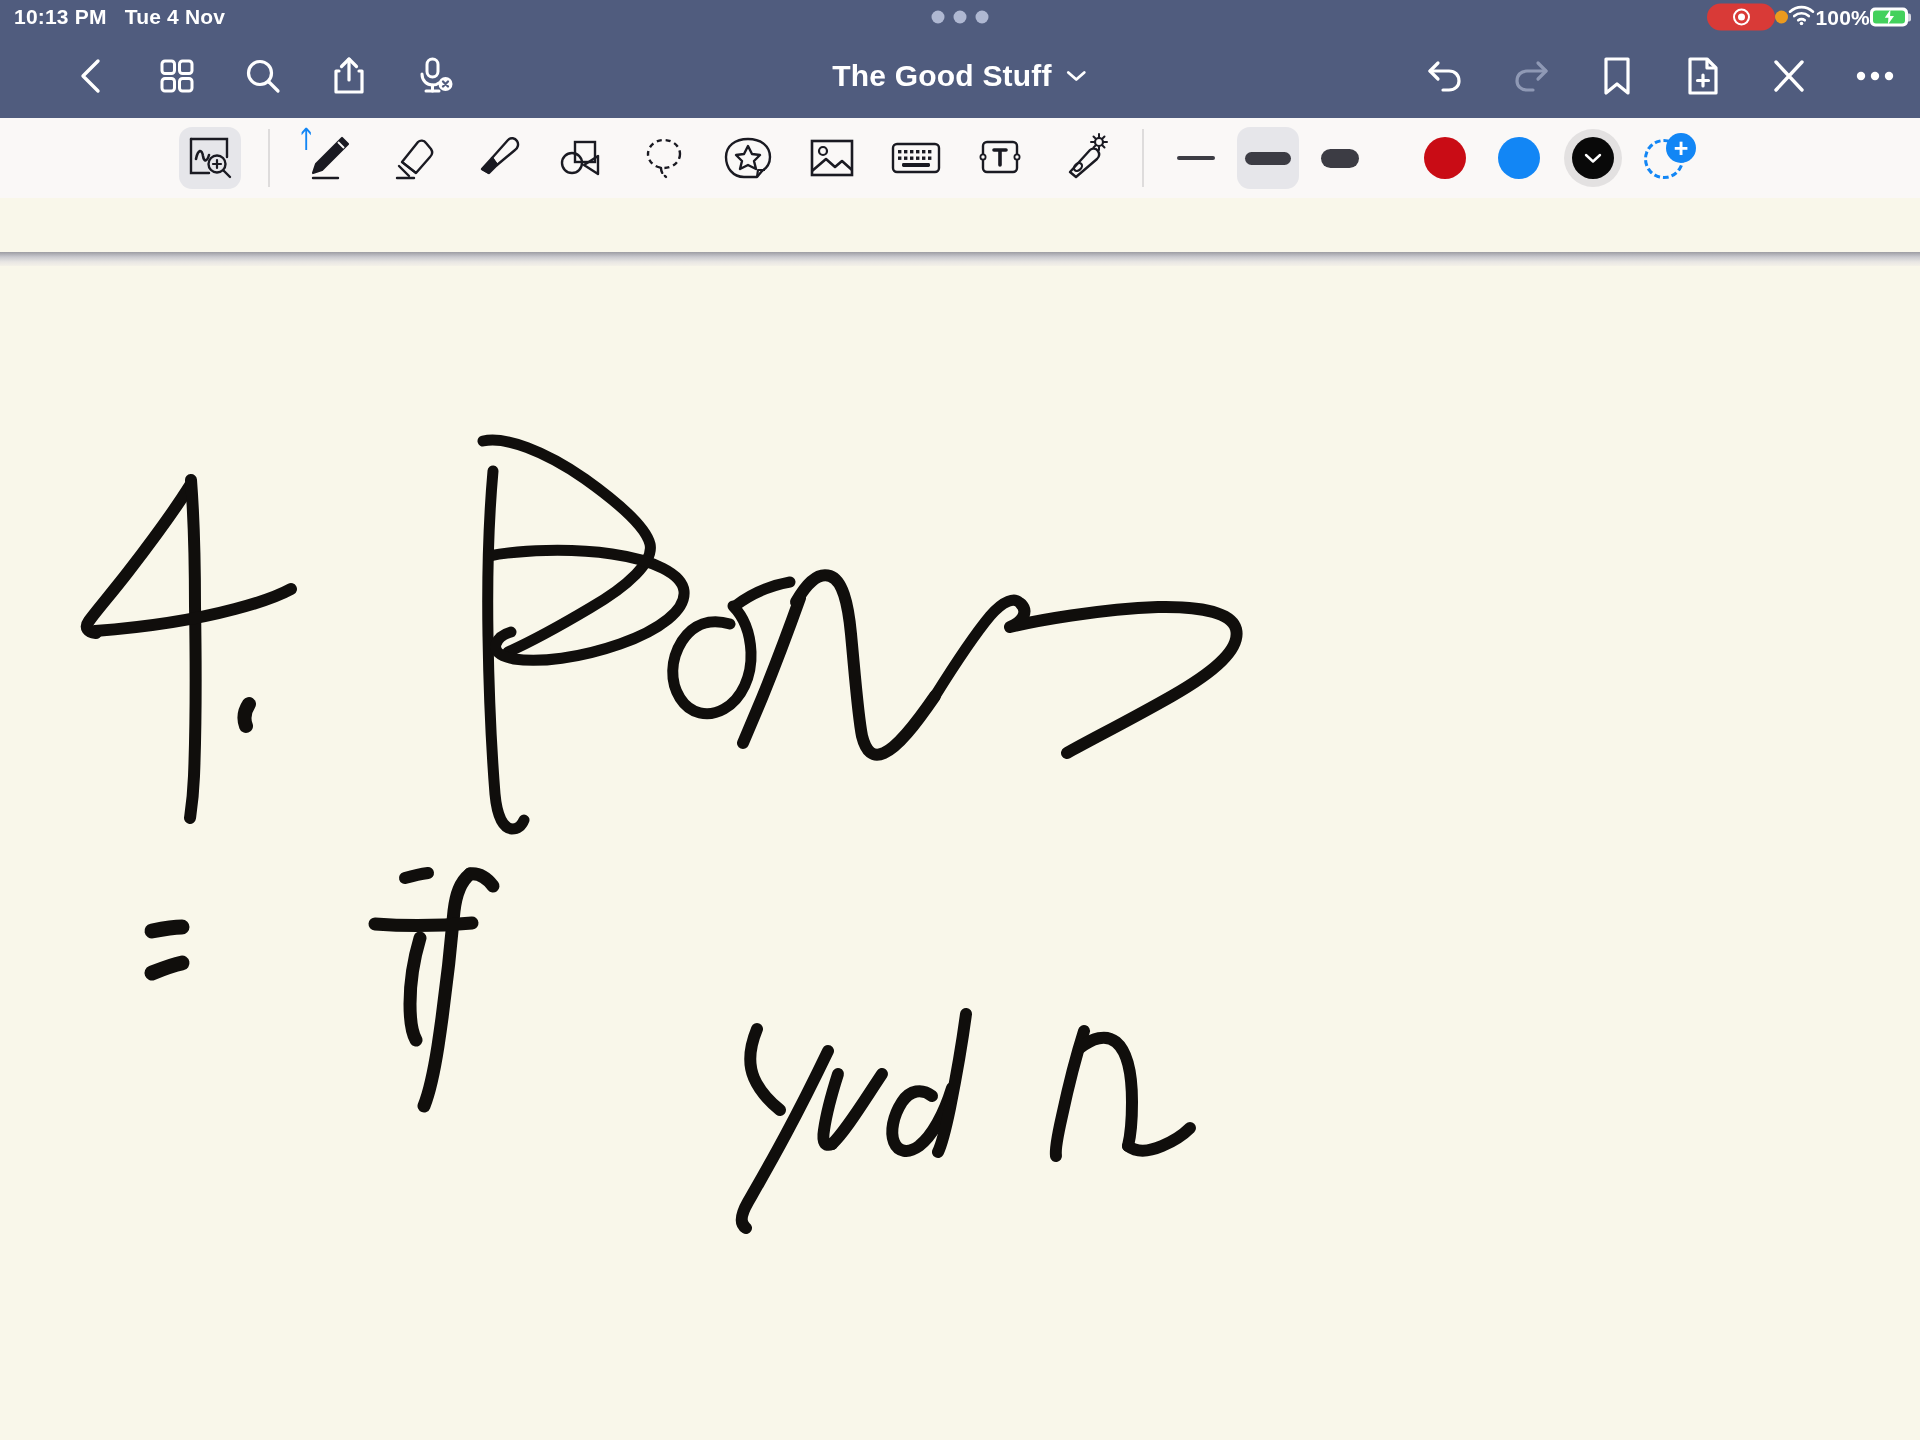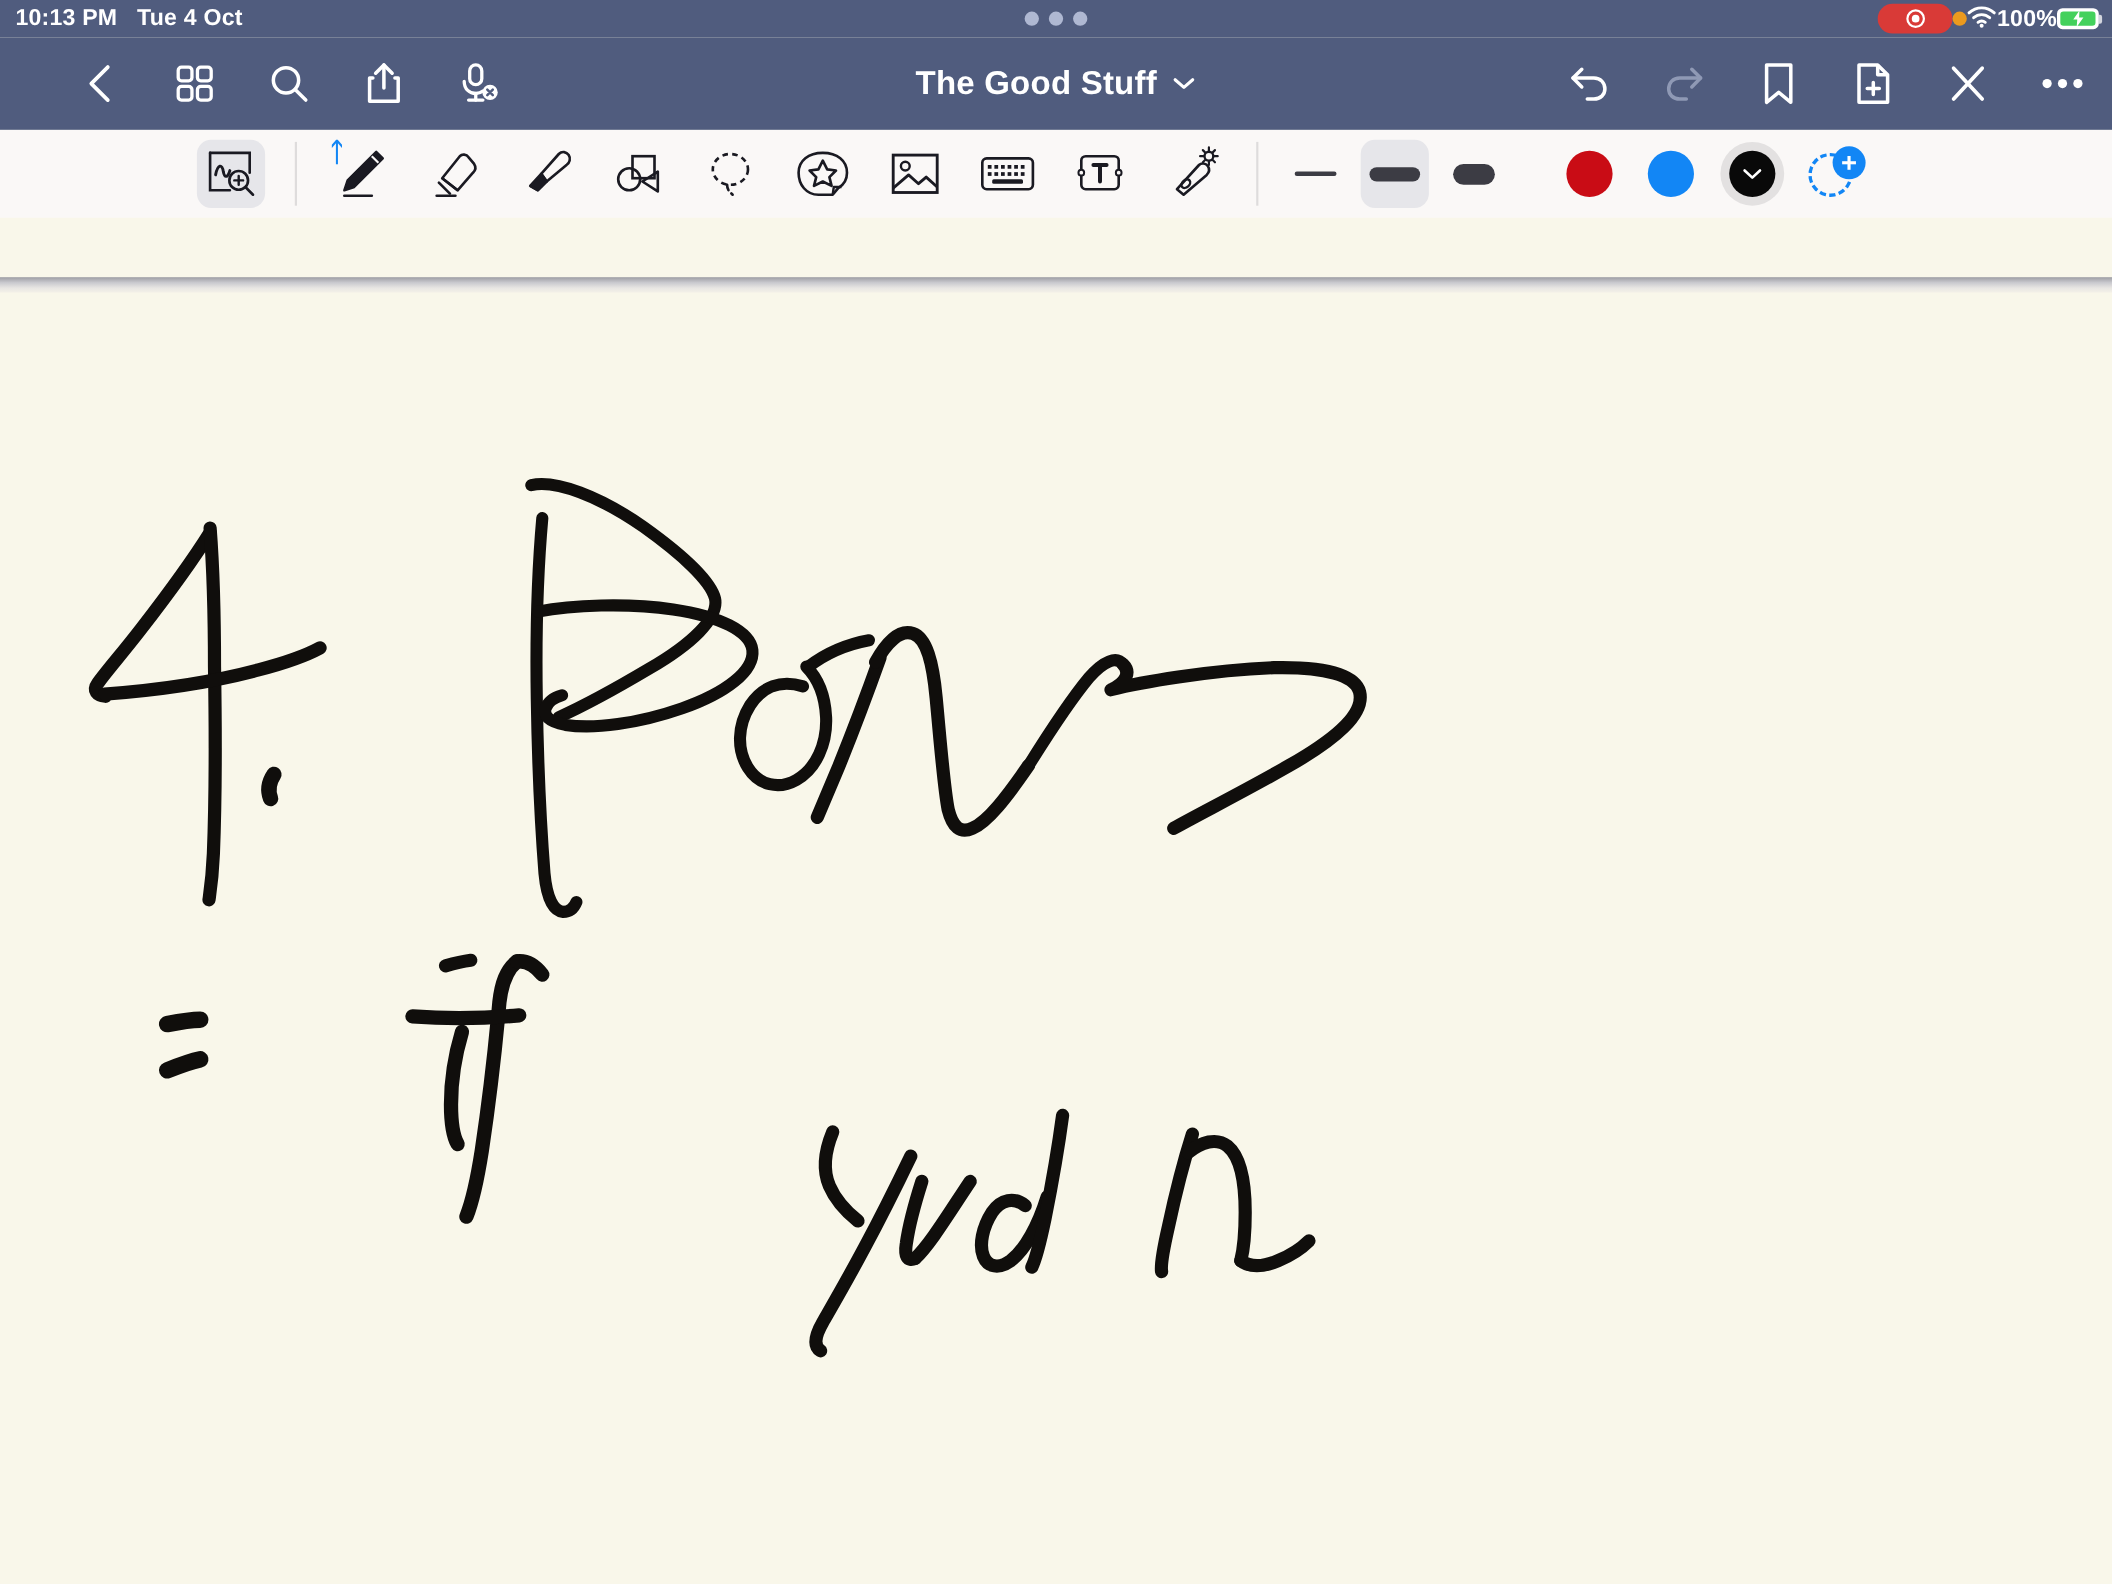--- a/index.html
+++ b/index.html
@@ -184,21 +184,21 @@
   }
 </style>
 </head>
 <body>
 
 <div id="app">
 
   <div class="statusbar">
     <div class="sb-left">
       <span>10:13 PM</span>
-      <span>Tue 4 Oct</span>
+      <span>Tue 4 Nov</span>
     </div>
 
     <div class="sb-center">
       <span class="sb-dot"></span>
       <span class="sb-dot"></span>
       <span class="sb-dot"></span>
     </div>
 
     <div class="sb-right">
       <span class="rec-pill">

